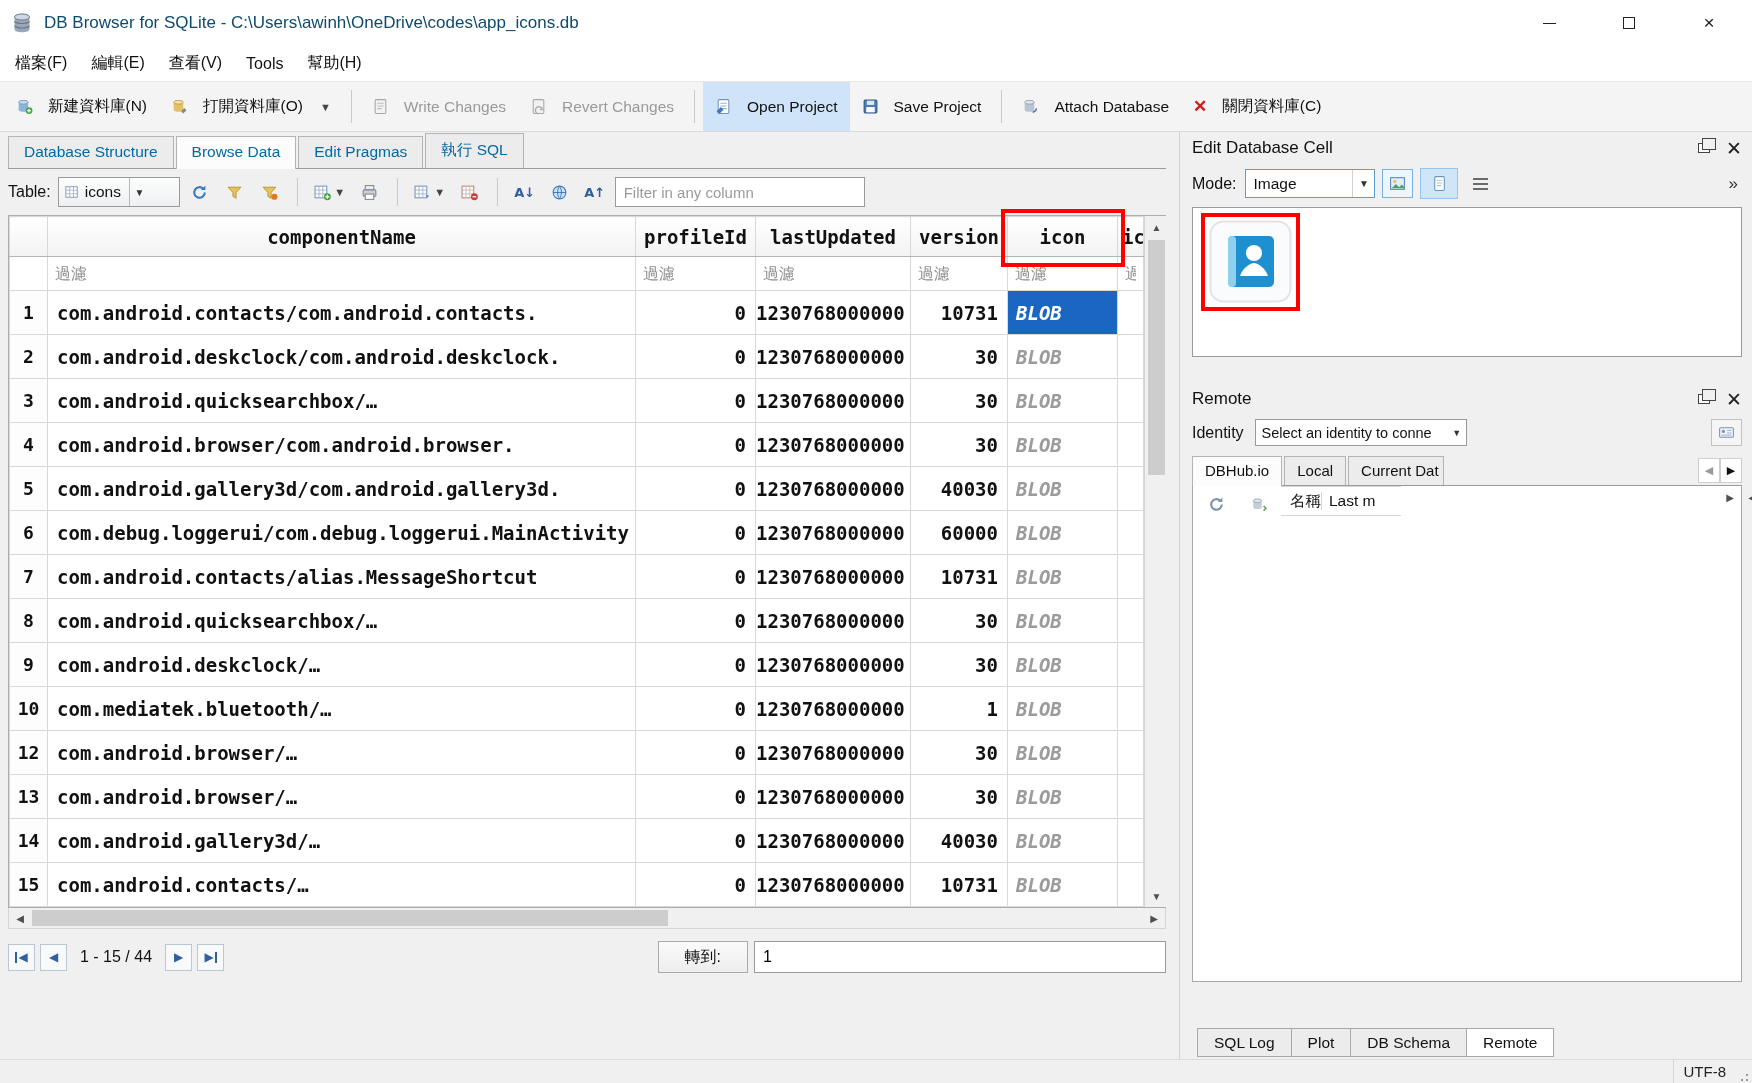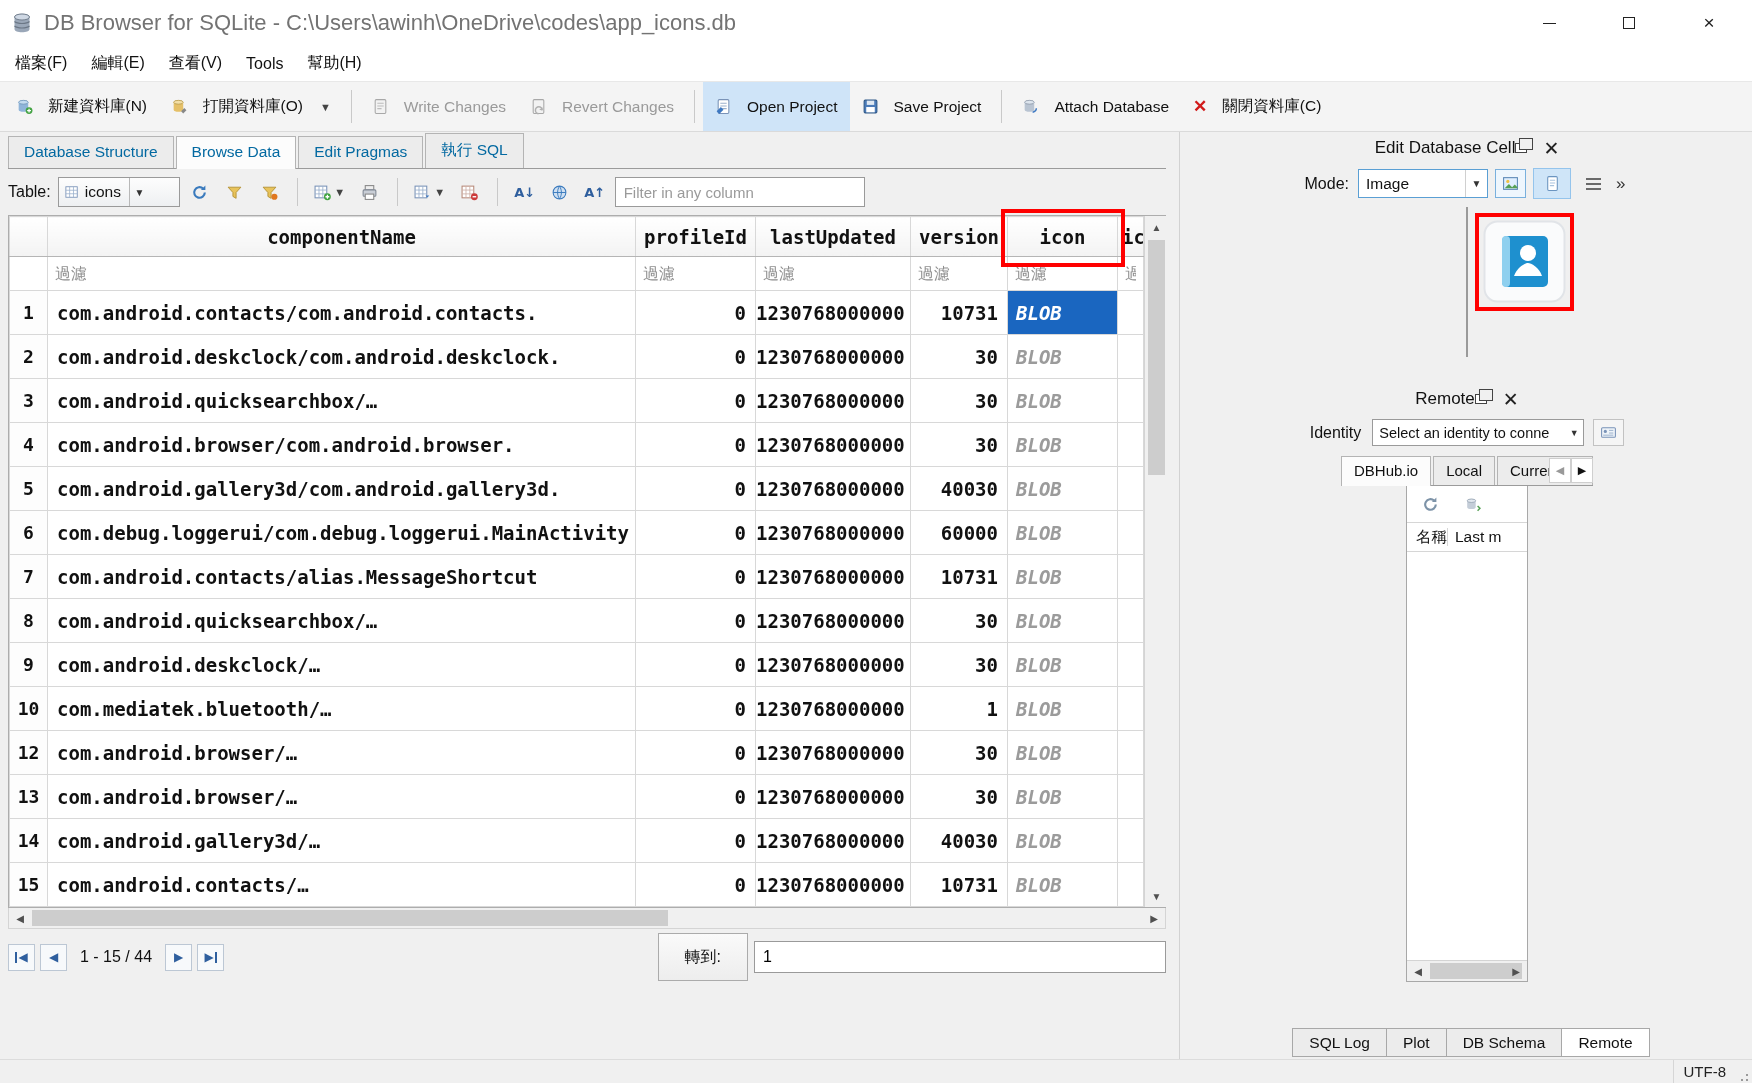--- a/index.html
+++ b/index.html
@@ -6,21 +6,21 @@
   html,body { width:1752px; height:1083px; overflow:hidden; }
   body {
     font-family: "Liberation Sans", sans-serif;
     background:#f0f0f0; color:#111; position:relative; font-size:15px;
   }
   .app { width:1752px; height:1083px; display:flex; flex-direction:column; }
 
   
   .titlebar { height:46px; background:#ffffff; display:flex; align-items:center; padding:0 10px; flex:0 0 auto; }
   .titlebar .app-ico { width:24px; height:24px; margin-right:10px; flex:0 0 auto; }
-  .title-text { font-size:22px; color:#737373; white-space:nowrap; }
+  .title-text { font-size:17px; color:#0c4a6e; white-space:nowrap; }
   .win-controls { margin-left:auto; display:flex; gap:50px; padding-right:18px; }
   .win-btn { width:30px; height:30px; display:flex; align-items:center; justify-content:center; color:#222; font-size:19px; cursor:default; }
   .min-glyph { width:13px; height:0; border-top:1.5px solid #222; display:block; }
   .max-glyph { width:12px; height:12px; border:1.5px solid #222; display:block; }
 
   
   .menubar { height:36px; background:#ffffff; display:flex; align-items:center; padding:0 4px; gap:2px; border-bottom:1px solid #e8e8e8; flex:0 0 auto;}
   .menu-item { padding:6px 11px; font-size:16px; }
 
   
@@ -29,21 +29,21 @@
   .tb-btn.disabled { color:#9a9a9a; }
   .tb-btn.highlight { background:var(--hover_blue); }
   .tb-sep { width:1px; background:#c9c9c9; margin:8px 8px; }
   .caret { font-size:11px; color:#444; margin-left:2px; }
   .ico16 { width:17px; height:17px; display:inline-block; flex:0 0 auto; }
   .red-x { color:#d11a1a; font-weight:bold; font-size:17px; }
 
   
   .body { flex:1 1 auto; display:flex; min-height:0; }
   .main { width:1166px; flex:0 0 auto; display:flex; flex-direction:column; padding-left:8px; }
-  .dock { flex:1 1 auto; margin-left:13px; border-left:1px solid #d2d2d2; display:flex; flex-direction:column; padding:0 8px 0 10px; min-height:0;align-items:center; }
+  .dock { flex:1 1 auto; margin-left:13px; border-left:1px solid #d2d2d2; display:flex; flex-direction:column; padding:0 8px 0 10px; min-height:0; }
 
   
   .tabbar { height:33px; display:flex; align-items:flex-end; border-bottom:1px solid #9b9b9b; margin-top:4px; flex:0 0 auto; }
   .tab { padding:6px 15px 7px; font-size:15.5px; border:1px solid #b4b4b4; border-bottom:none; background:#ececec; margin-right:2px; color:#0369a1; }
   .tab.active { background:#fcfcfc; margin-bottom:-1px; padding-bottom:8px; }
 
   
   .controls { height:46px; display:flex; align-items:center; gap:5px; flex:0 0 auto; }
   .lbl { font-size:16px; margin-right:2px; }
   .combo { height:30px; border:1px solid #9a9a9a; background:linear-gradient(#fdfdfd,#eef0f2); display:flex; align-items:center; padding-left:6px; }
@@ -86,21 +86,21 @@
   .hscroll .arr { position:absolute; top:0; width:22px; height:20px; display:flex; align-items:center; justify-content:center; font-size:10px; color:#505050; }
   .hscroll .arr.left{left:0;} .hscroll .arr.right{right:0;}
   .hscroll .thumb { position:absolute; left:23px; top:2px; height:16px; width:636px; background:#cdcdcd; }
 
   
   .navrow { height:36px; margin-top:10px; display:flex; align-items:center; gap:5px; width:1158px; flex:0 0 auto; }
   .nav-btn { width:27px; height:27px; border:1px solid #bcc7d4; background:#f7f9fb; display:flex; align-items:center; justify-content:center; color:#2f5f9e; font-size:12px; gap:1px; }
   .nav-btn .bar { width:2px; height:11px; background:#2f5f9e; }
   .nav-range { font-size:16px; margin:0 8px; }
   .goto-group { margin-left:auto; display:flex; align-items:center; gap:0; }
-  .goto-btn { height:48px; border:1px solid #ababab; background:linear-gradient(#fafafa,#ededed); padding:0 26px; font-size:16px; display:flex; align-items:center; }
+  .goto-btn { height:32px; border:1px solid #ababab; background:linear-gradient(#fafafa,#ededed); padding:0 26px; font-size:16px; display:flex; align-items:center; }
   .goto-input { width:412px; height:32px; border:1px solid #9a9a9a; font-size:16px; padding:0 8px; margin-left:6px; background:#fff; }
 
   
   .dock-hdr { height:32px; display:flex; align-items:center; font-size:17px; padding:0 2px; flex:0 0 auto; }
   .dock-hdr .sp { margin-left:auto; display:flex; gap:14px; align-items:center; }
   .float-ico { position:relative; width:12px; height:10px; border:1.5px solid #444; background:#fff; margin-right:2px; }
   .float-ico::before { content:""; position:absolute; left:3px; top:-6px; width:12px; height:10px; border:1.5px solid #444; background:#f0f0f0; }
   .close-x { font-size:19px; color:#222; line-height:1; }
 
   .mode-row { display:flex; align-items:center; gap:7px; margin:4px 2px 8px; flex:0 0 auto; }
@@ -130,21 +130,21 @@
   .id-card-btn { margin-left:auto; width:31px; height:27px; border:1px solid #c2c2c2; background:#f5f5f5; display:flex; align-items:center; justify-content:center; }
 
   .remote-tabs { display:flex; align-items:flex-end; margin:2px 2px 0; position:relative; border-bottom:1px solid #9b9b9b; flex:0 0 auto; }
   .rtab { padding:5px 12px 6px; font-size:15px; border:1px solid #b4b4b4; border-bottom:none; background:#ececec; margin-right:2px; white-space:nowrap; overflow:hidden; }
   .rtab.active { background:#fcfcfc; margin-bottom:-1px; padding-bottom:7px; }
   .rtab.clipped { max-width:96px; margin-right:0; }
   .rtab-arrows { position:absolute; right:0; bottom:2px; display:flex; }
   .rtab-arrow { width:22px; height:25px; background:#fff; border:1px solid #cfcfcf; display:flex; align-items:center; justify-content:center; font-size:11px; }
   .rtab-arrow.dim { color:#999; } .rtab-arrow.dark { color:#111; }
 
-  .remote-panel { border:1px solid #a8a8a8; border-top:none; background:#fff; margin:0 2px 46px; flex:1 1 auto; display:flex; flex-direction:column; min-height:0; }
+  .remote-panel { border:1px solid #a8a8a8; border-top:none; background:#fff; margin:0 2px 46px; flex:1 1 auto; display:flex; flex-direction:row; min-height:0; }
   .remote-tools { height:36px; display:flex; align-items:center; gap:12px; padding:0 8px; flex:0 0 auto; }
   .rlist-hdr { height:30px; border-top:1px solid #d6d6d6; border-bottom:1px solid #d6d6d6; display:flex; align-items:center; font-size:15.5px; flex:0 0 auto; }
   .rlist-hdr .c1 { flex:1 1 auto; padding-left:9px; }
   .rlist-hdr .c2 { width:80px; border-left:1px solid #d6d6d6; padding-left:7px; overflow:hidden; white-space:nowrap; }
   .rlist-body { flex:1 1 auto; background:#fff; }
   .rhscroll { height:21px; background:#f0f0f0; border-top:1px solid #d4d4d4; position:relative; flex:0 0 auto; }
   .rhscroll .arr { position:absolute; top:0; width:22px; height:20px; display:flex; align-items:center; justify-content:center; font-size:10px; color:#505050; }
   .rhscroll .arr.left{left:0;} .rhscroll .arr.right{right:0;}
   .rhscroll .thumb { position:absolute; left:23px; top:2px; height:16px; width:92px; background:#cdcdcd; }
 

